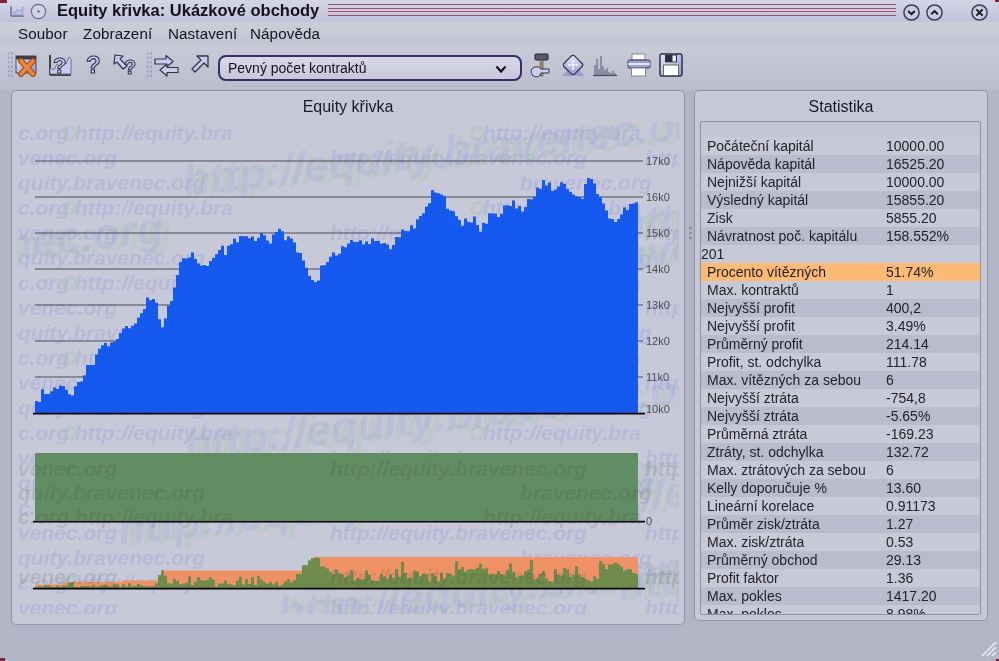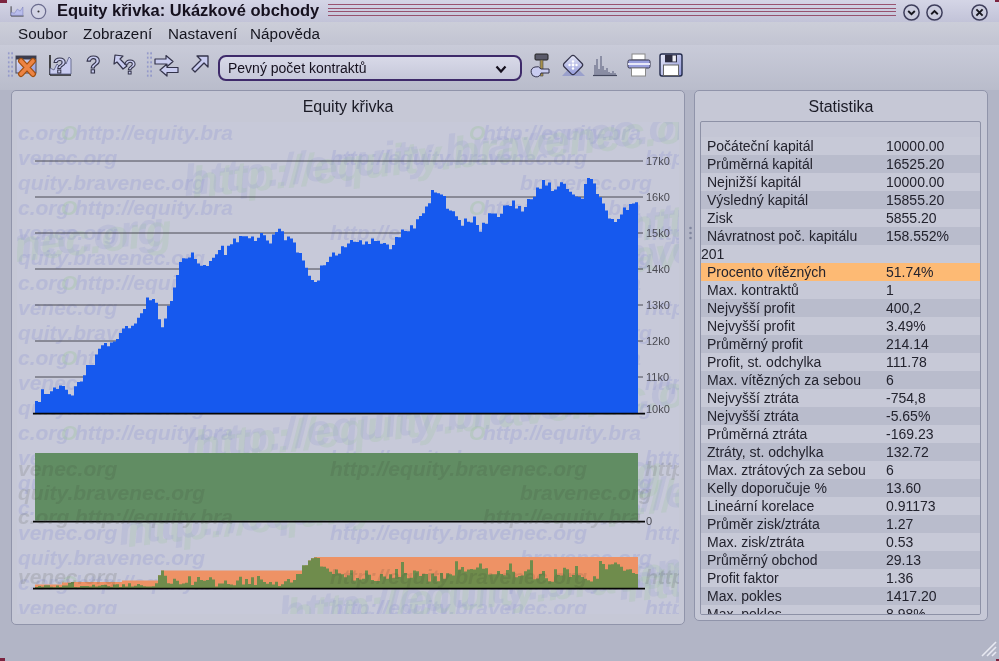--- a/index.html
+++ b/index.html
@@ -290,21 +290,21 @@
     <circle cx="2.5" cy="12" r="1.3" fill="#81869e"></circle>
   </svg>
 <div class="panel" style="left:694px;top:90px;width:294px;height:531px">
 <div class="phead">Statistika</div>
 <div class="tbox">
       <div class="trow" style="background:#c7c9d7">
         <span class="tk">Počáteční kapitál</span>
         <span class="tv">10000.00</span>
       </div>
       <div class="trow" style="background:#b9bccc">
-        <span class="tk">Průměrná kapitál</span>
+        <span class="tk">Nápověda kapitál</span>
         <span class="tv">16525.20</span>
       </div>
       <div class="trow" style="background:#c7c9d7">
         <span class="tk">Nejnižší kapitál</span>
         <span class="tv">10000.00</span>
       </div>
       <div class="trow" style="background:#b9bccc">
         <span class="tk">Výsledný kapitál</span>
         <span class="tv">15855.20</span>
       </div>

